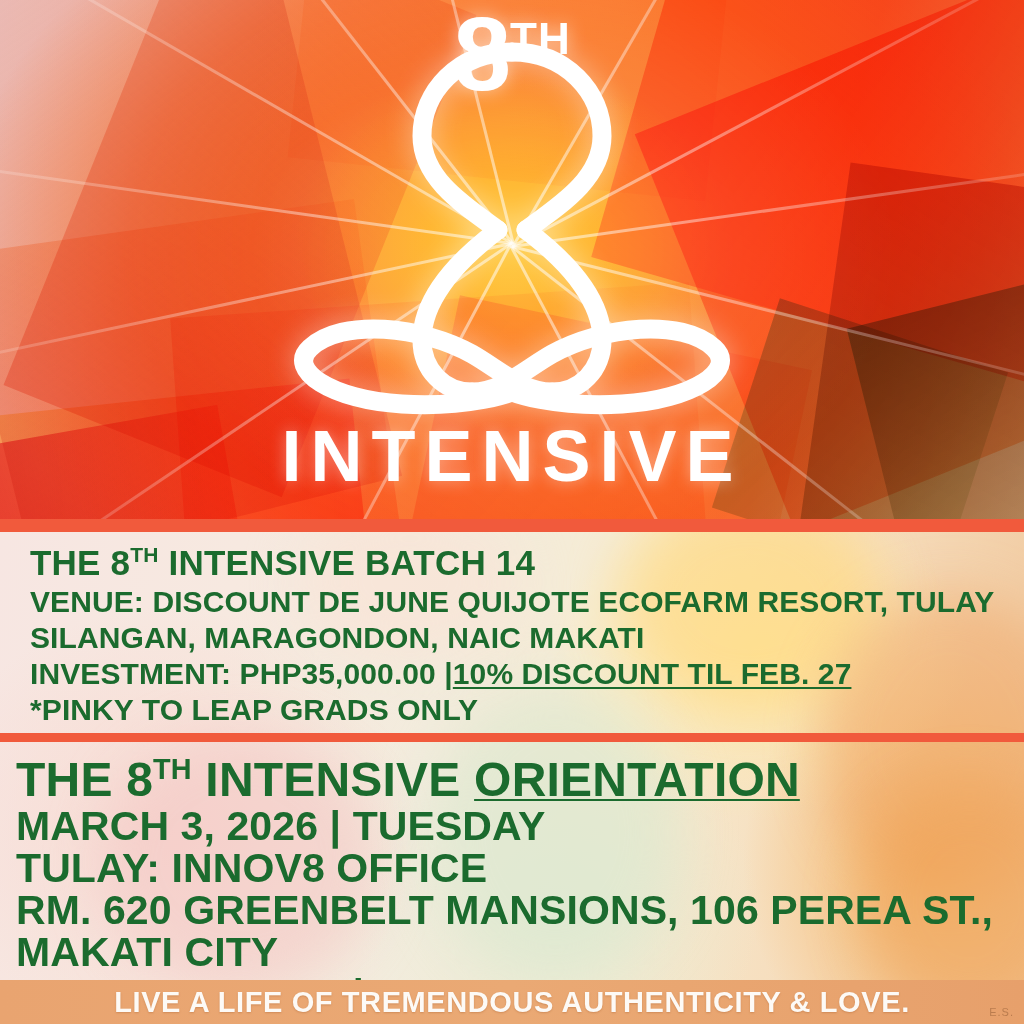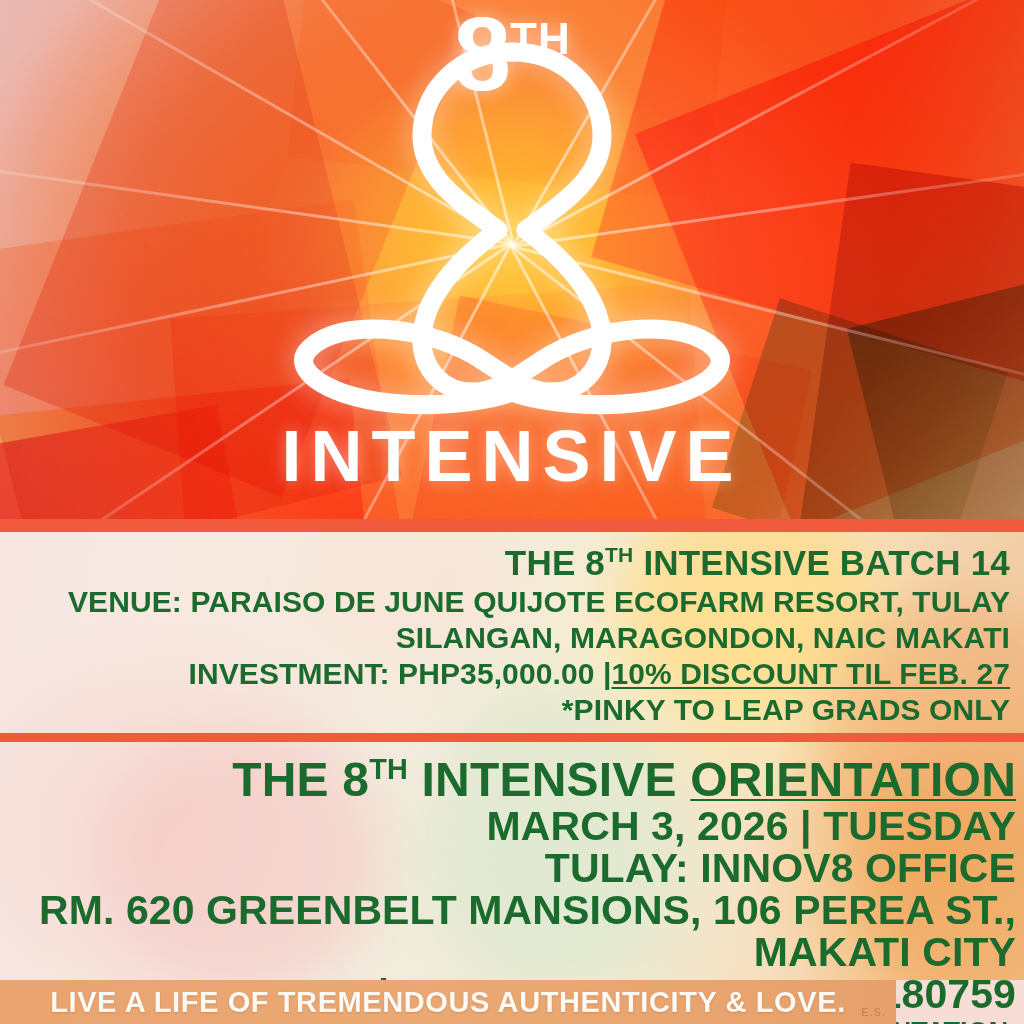--- a/index.html
+++ b/index.html
@@ -117,37 +117,37 @@
   .b2 { left:820px; top:60px; width:260px; height:300px; background:rgba(240,160,90,.45); }
   .b3 { left:430px; top:150px; width:250px; height:300px; background:rgba(216,232,206,.55); }
   .b4 { left:100px; top:200px; width:280px; height:260px; background:rgba(244,198,196,.5); }
   .b5 { left:860px; top:250px; width:220px; height:240px; background:rgba(238,164,92,.55); }
   .b6 { left:300px; top:-30px; width:220px; height:160px; background:rgba(250,226,214,.6); }
 
   
   .block-1 { position:absolute; left:30px; top:534px; width:980px; }
   .block-2 { position:absolute; left:16px; top:744px; width:1000px; }
 
-  .g { color:#1b6b2e; font-weight:700;text-align:right; }
+  .g { color:#1b6b2e; font-weight:700; }
 
   .h-1 { font-size:35px; line-height:42px; letter-spacing:.2px; }
   .l-1 { font-size:30px; line-height:36px; letter-spacing:.1px; }
 
   .h-2 { font-size:48px; line-height:50px; letter-spacing:.2px; }
   .l-2 { font-size:41px; line-height:42px; letter-spacing:.1px; }
   .l-2s{ font-size:27px; line-height:34px; letter-spacing:.1px; }
 
   .sup-sm { font-size:.6em; vertical-align:super; }
   .u { text-decoration:underline; text-underline-offset:3px; text-decoration-thickness:2px; }
 
   .contact-line { position:absolute; left:0; top:955px; width:1024px;
     text-align:center; font-size:23px; line-height:28px; letter-spacing:.3px; }
 
   
-  .footer { position:absolute; left:0; top:980px; width:896px; height:44px;
+  .footer { position:absolute; left:0; top:980px; width:1024px; height:44px;
     background:linear-gradient(90deg,#e9a470 0%, #eaa974 50%, #e7a06b 100%);
     display:flex; align-items:center; justify-content:center; }
   .footer-text { color:#fdfaf6; font-weight:700; font-size:29px; letter-spacing:.6px;
     text-shadow:0 1px 2px rgba(160,90,40,.35); }
   .watermark { position:absolute; right:10px; bottom:6px;
     font-size:11px; color:rgba(150,95,55,.55); letter-spacing:1px; }
 </style>
 </head>
 <body>
 
@@ -233,21 +233,21 @@
       <div class="blotch b2"></div>
       <div class="blotch b3"></div>
     <div class="blotch b4"></div>
       <div class="blotch b5"></div>
       <div class="blotch b6"></div>
   </div>
 
   <div class="block-1">
     <div class="g h-1"><span>THE 8</span><span class="sup-sm">TH</span><span> INTENSIVE BATCH 14</span></div>
 
-    <div class="g l-1">VENUE: PARAISO DE JUNE QUIJOTE ECOFARM RESORT, TULAY</div>
+    <div class="g l-1">VENUE: DISCOUNT DE JUNE QUIJOTE ECOFARM RESORT, TULAY</div>
     <div class="g l-1">SILANGAN, MARAGONDON, NAIC MAKATI</div>
 
     <div class="g l-1"><span>INVESTMENT: PHP35,000.00 |</span><span class="u">10% DISCOUNT TIL FEB. 27</span></div>
 
     <div class="g l-1">*PINKY TO LEAP GRADS ONLY</div>
   </div>
 
   <div class="bar bar-2"></div>
 
   <div class="block-2">

